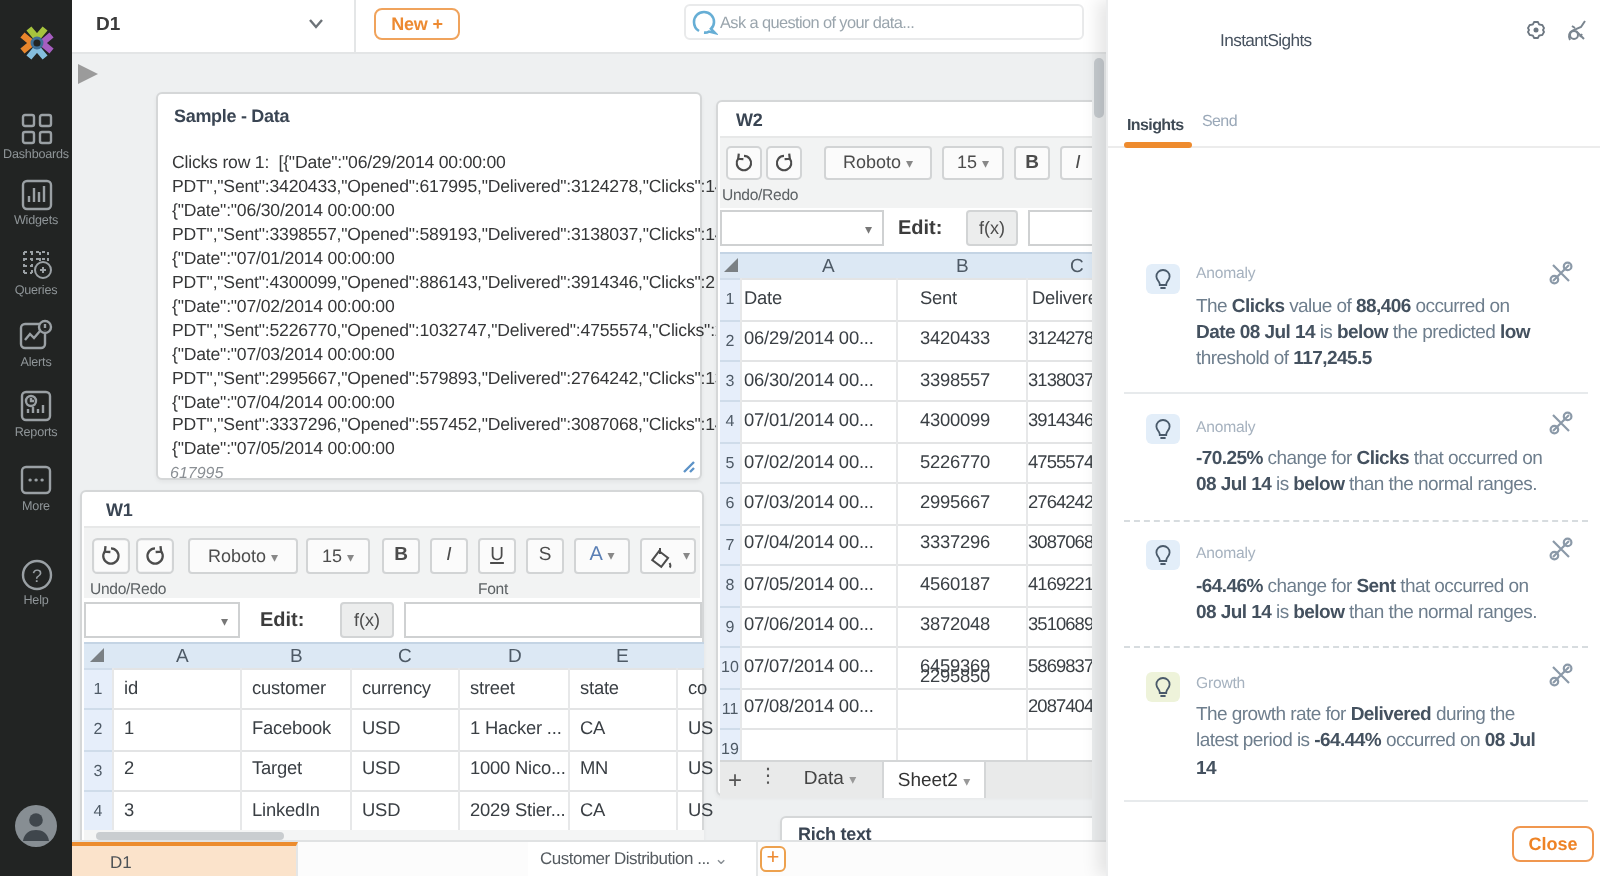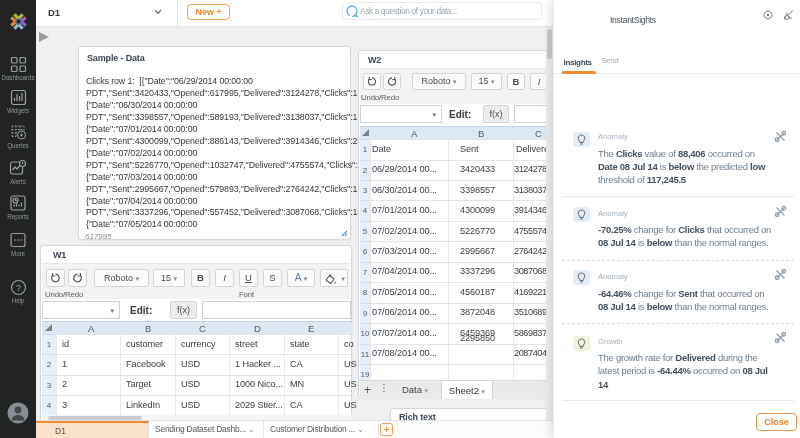--- a/index.html
+++ b/index.html
@@ -341,21 +341,20 @@
     <div id="newbtn">New +</div>
     <div id="searchbox"></div>
     <svg class="abs" style="left:310px;top:5px;" width="13" height="13" viewBox="0 0 13 13">
         <path d="M3.5 10.5 C1.8 9.5 1 7.8 1 6 C1 3.2 3.2 1 6 1 C8.8 1 11 3.2 11 6 C11 7.5 10.4 8.6 9.5 9.4 L11.5 11.5 L8.5 10.8 C7.8 11.2 7 11.4 6 11.3" stroke="#66aed5" stroke-width="1.3" fill="none"></path>
       </svg>
     <div id="searchtxt">Ask a question of your data...</div>
   </div>
 
   <div id="bottombar" class="abs">
     <div id="btab1" class="btab"><span>D1</span></div>
-    <div class="btab" style="left:113px;width:115px;padding-left:6px;">Sending Dataset Dashb... <span style="color:#8a9095;">⌄</span></div>
     <div class="btab" style="left:228px;width:115px;padding-left:6px;">Customer Distribution ... <span style="color:#8a9095;">⌄</span></div>
     <div id="btabplus">+</div>
   </div>
 
   <div id="sidebar" class="abs">
     <svg class="abs" style="left:8px;top:11px;" width="21" height="21" viewBox="0 0 26 26">
       <polyline points="8,4 13,10 18,4" stroke="#a6c33d" stroke-width="4" fill="none"></polyline>
       <polyline points="22,8 16,13 22,18" stroke="#a65ec0" stroke-width="4" fill="none"></polyline>
       <polyline points="18,22 13,16 8,22" stroke="#85bede" stroke-width="4" fill="none"></polyline>
       <polyline points="4,18 10,13 4,8" stroke="#e9862c" stroke-width="4" fill="none"></polyline>

